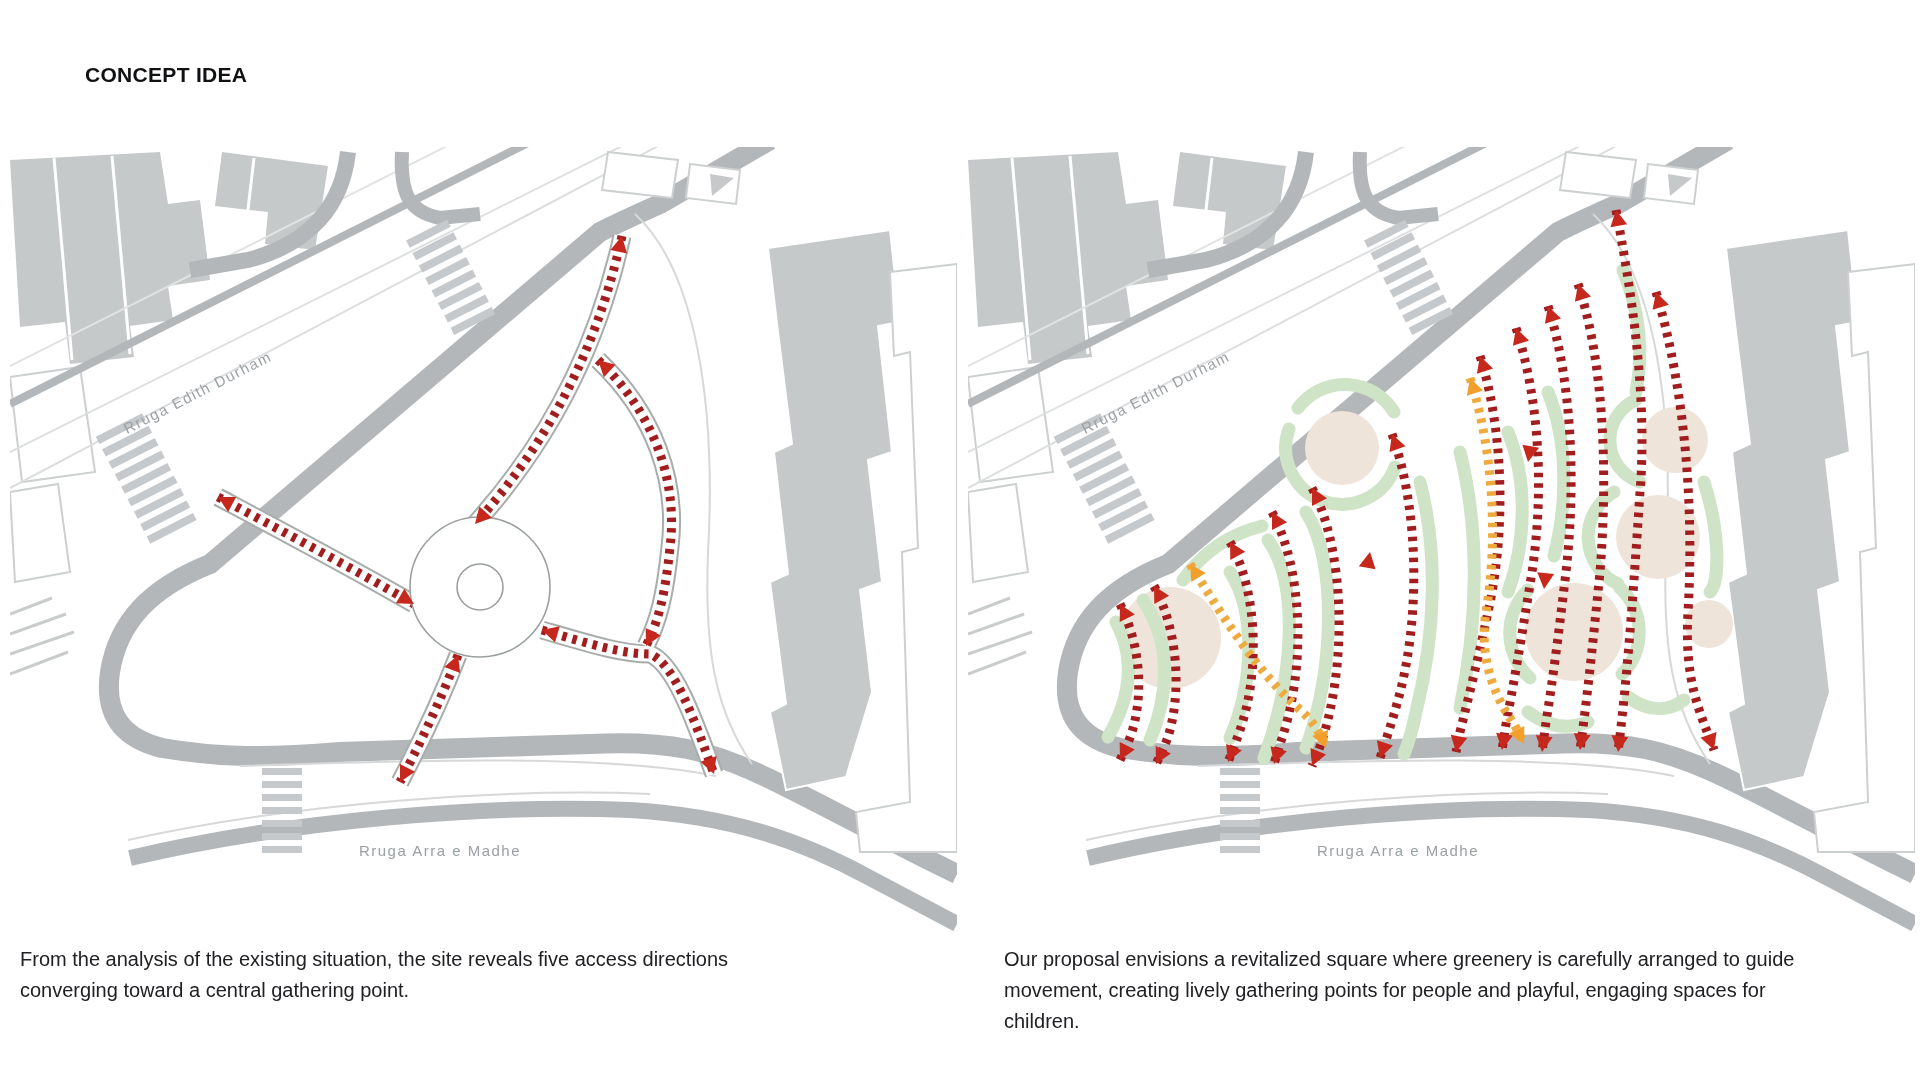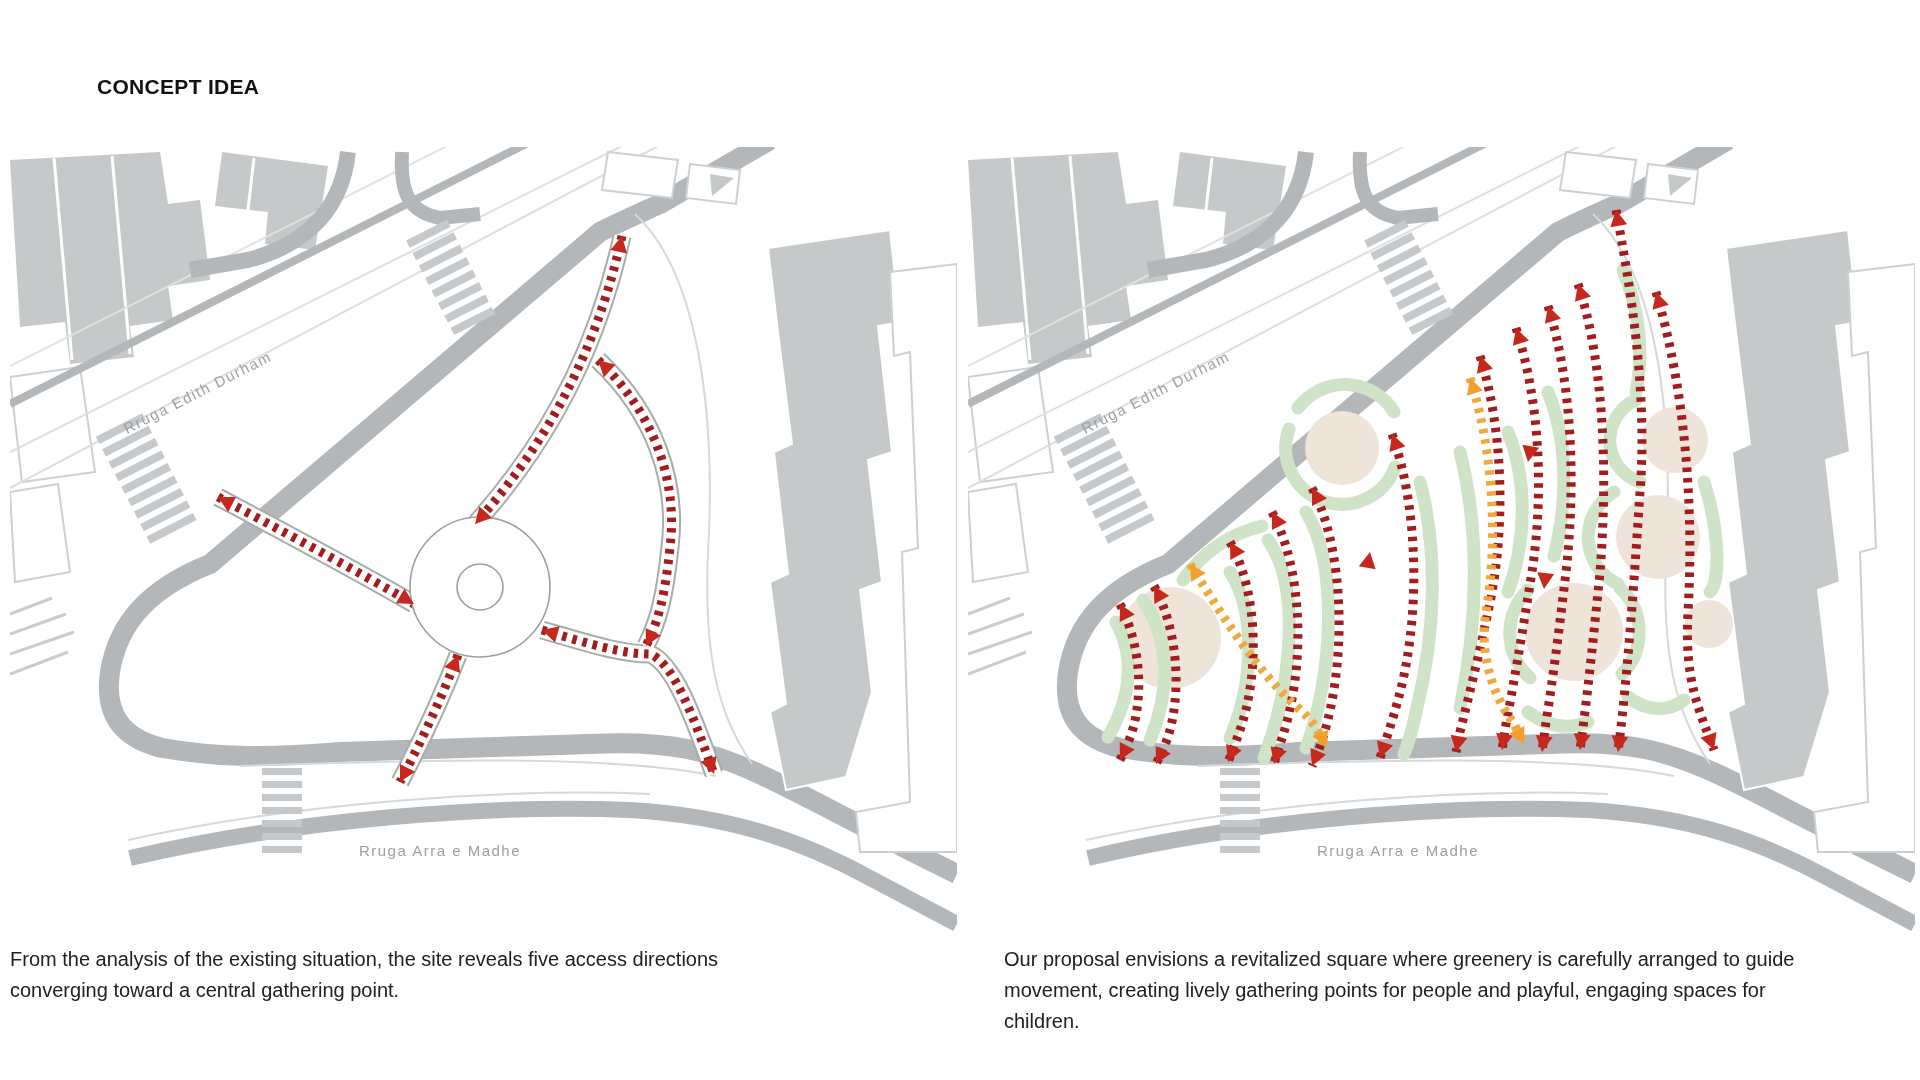--- a/index.html
+++ b/index.html
@@ -1,25 +1,25 @@
 <!DOCTYPE html>
 <html><head>
 <meta charset="utf-8">
 <style>
   html,body{margin:0;padding:0;background:#ffffff;}
   body{width:1920px;height:1080px;position:relative;overflow:hidden;
        font-family:"Liberation Sans",sans-serif;}
   .page-title{position:absolute;left:85px;top:63px;font-size:21px;font-weight:700;
-       letter-spacing:.3px;color:#0f1113;margin:12px;}
+       letter-spacing:.3px;color:#0f1113;margin:0;}
   .panel{position:absolute;top:147px;width:947px;height:790px;margin:0;}
   .panel-left{left:10px;}
   .panel-right{left:968px;}
   .panel svg{width:100%;height:100%;display:block;}
   .caption{position:absolute;top:944px;font-size:20px;line-height:1.55;color:#202124;margin:0;}
-  .caption-left{left:10px;width:745px;}
+  .caption-left{left:20px;width:745px;}
   .caption-right{left:1004px;width:835px;}
 
   
   .curb{fill:none;stroke:#b4b7b9;}
   .thin{fill:none;stroke:#d6d8d9;stroke-width:2;}
   .lane{fill:none;stroke:#dcdedf;stroke-width:2;}
   .side{fill:none;stroke:#e1e3e3;stroke-width:2;}
   .bldg{fill:#c6c9ca;}
   .bldg-gap{stroke:#ffffff;stroke-width:3;}
   .bldg-outline{fill:#ffffff;stroke:#cdd0d1;stroke-width:2;}

